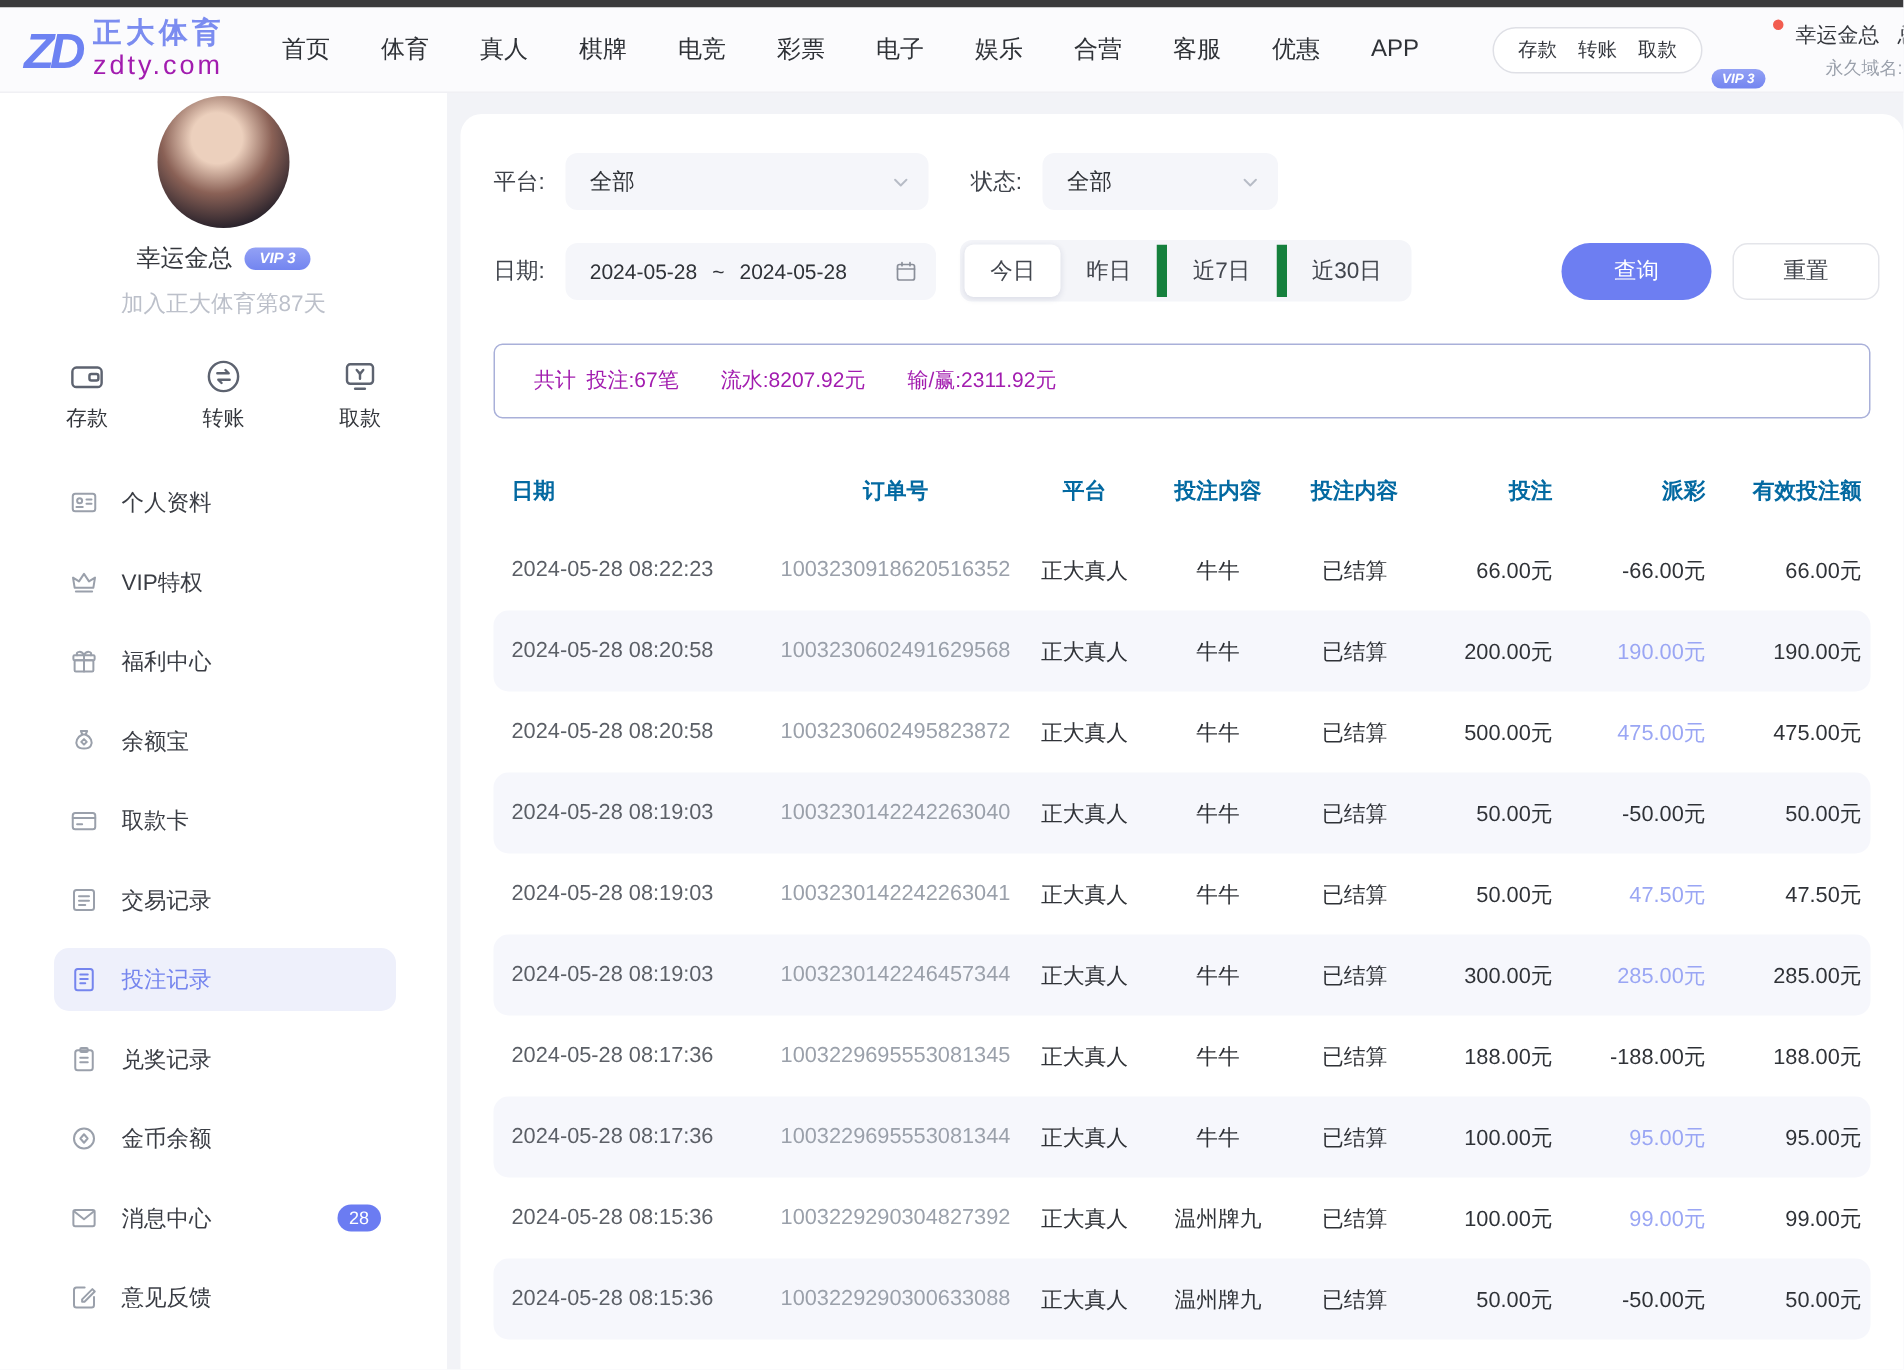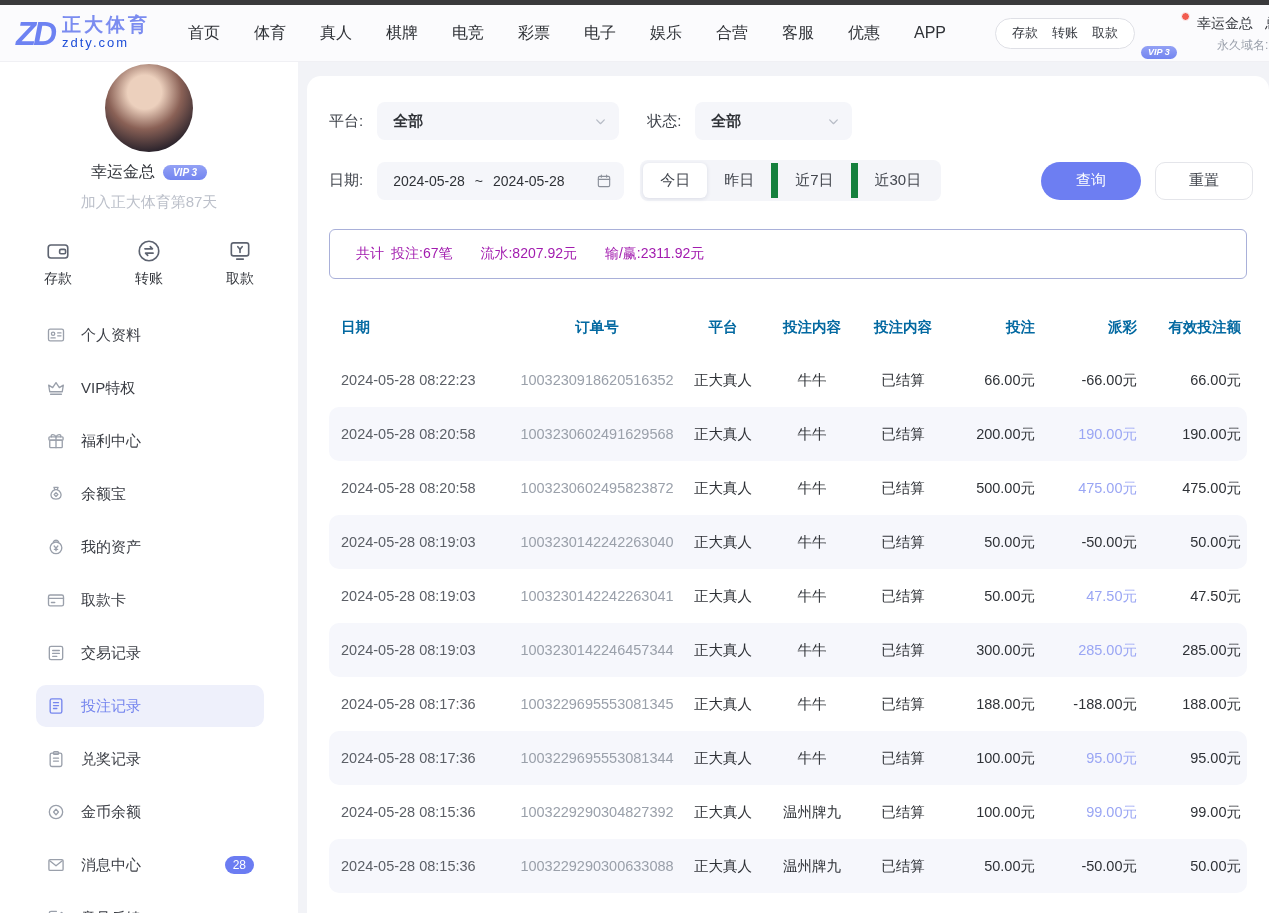--- a/index.html
+++ b/index.html
@@ -6,21 +6,21 @@
   html,body { width:1269px; height:913px; overflow:hidden; }
   body { font-family:"Liberation Sans","DejaVu Sans",sans-serif; background:#f2f3f7; position:relative; color:#2f3237; }
 
   
   .top-strip { height:5px; background:#3a3a3c; }
   .header { height:57px; background:#fbfbfd; border-bottom:1px solid #f0f0f4; display:flex; align-items:center; padding-left:16px; position:relative; }
   .logo { display:flex; align-items:center; gap:8px; cursor:pointer; }
   .logo-mark { font-size:33px; font-weight:800; font-style:italic; color:#6d82f2; letter-spacing:-3px; line-height:1; }
   .logo-text { display:flex; flex-direction:column; line-height:1.1; }
   .logo-cn { font-size:19px; color:#7b8cf0; letter-spacing:3px; font-weight:600; }
-  .logo-domain { font-size:13px; color:#1d4ed8; letter-spacing:2px; }
+  .logo-domain { font-size:18px; color:#a21caf; letter-spacing:2px; }
   .nav { display:flex; align-items:center; gap:34px; margin-left:38px; }
   .nav-item { font-size:16px; color:#2f3237; cursor:pointer; white-space:nowrap; }
   .header-right { margin-left:auto; display:flex; align-items:center; gap:14px; padding-right:0; }
   .wallet-pill { display:flex; align-items:center; gap:14px; border:1px solid #dfe0e6; border-radius:16px; height:31px; padding:0 16px; background:#fff; }
   .wp-item { font-size:13px; color:#35383f; cursor:pointer; white-space:nowrap; }
   .user-chip { display:flex; align-items:flex-start; gap:8px; width:120px; cursor:pointer; position:relative; }
   .avatar-sm-wrap { position:relative; width:40px; height:40px; flex:none; }
   .avatar-sm { width:38px; height:38px; border-radius:50%; background:radial-gradient(circle at 45% 32%, #e9cab8 0 20%, #8a6156 45%, #2b2330 78%); }
   .notif-dot { position:absolute; top:-1px; right:-1px; width:9px; height:9px; border-radius:50%; background:#f25c4f; border:1.5px solid #fbfbfd; }
   .vip-badge-sm { position:absolute; bottom:-6px; left:-8px; background:linear-gradient(180deg,#93a1f5,#7385f0); color:#fff; font-size:9px; font-weight:700; font-style:italic; padding:1.5px 7px; border-radius:8px; white-space:nowrap; }
@@ -53,21 +53,21 @@
   .menu-item.active .mi-label { color:#7585ee; }
   .mi-badge { margin-left:auto; background:#6b7cf2; color:#fff; font-size:12px; line-height:1; padding:3px 8px; border-radius:9px; }
 
   
   .filter-row { display:flex; align-items:center; margin:0 0 20px 6px; }
   .f-label { font-size:15px; color:#3f434b; margin-right:14px; white-space:nowrap; }
   .select { height:38px; background:#f5f6fa; border-radius:8px; display:flex; align-items:center; justify-content:space-between; padding:0 12px 0 16px; cursor:pointer; }
   .select-platform { width:242px; }
   .select-status { width:157px; margin-right:0; }
   .gap28 { width:28px; flex:none; }
-  .select-value { font-size:15px; color:#2f3237;font-weight:bold; }
+  .select-value { font-size:15px; color:#2f3237; }
   .chev { color:#b7bcc6; display:flex; }
   .date-box { width:247px; height:38px; background:#f5f6fa; border-radius:8px; display:flex; align-items:center; padding:0 12px 0 16px; cursor:pointer; }
   .date-text { font-size:14px; color:#2f3237; display:flex; gap:10px; align-items:flex-start; }
   .cal-icon { margin-left:auto; color:#8a8f99; display:flex; }
   .quick-group { display:flex; align-items:center; background:#f4f5f9; border-radius:8px; padding:3px; margin-left:16px; }
   .qr-option { border:none; background:transparent; font-size:15px; color:#42464e; padding:8px 17px; border-radius:6px; cursor:pointer; font-family:inherit; white-space:nowrap; }
   .qr-option.active { background:#fff; box-shadow:0 1px 4px rgba(30,40,90,.12); }
   .qr-option:nth-of-type(n+3) { border-left:7px solid #15803d; border-radius:0 6px 6px 0; }
   .filter-actions { margin-left:auto; display:flex; align-items:center; gap:14px; }
   .btn-search { width:100px; height:38px; background:#6d7ef2; border:none; border-radius:19px; color:#fff; font-size:15px; cursor:pointer; font-family:inherit; }
@@ -244,32 +244,20 @@
               <path d="M9.5 4h5l-1.2 2.8h-2.6z"></path>
               <path d="M10.7 6.8C6.5 8.8 4.8 12.6 6.6 15.8c1.7 3 9.1 3 10.8 0 1.8-3.2.1-7-4.1-9"></path>
               <path d="M12 10.5l2.2 2.2L12 14.9l-2.2-2.2z"></path>
             </svg>
           </span>
         <span class="mi-label">余额宝</span>
       </div>
       <div class="menu-item">
         <span class="mi-icon">
             <svg width="20" height="20" viewBox="0 0 24 24" fill="none" stroke="currentColor" stroke-width="1.6" stroke-linecap="round" stroke-linejoin="round">
-              <path d="M8.8 6a3.5 3.5 0 0 1 6.4 0"></path>
-              <circle cx="12" cy="13" r="7"></circle>
-              <path d="M9.8 10.8l2.2 2.6 2.2-2.6"></path>
-              <path d="M12 13.4v3"></path>
-              <path d="M10 14.8h4"></path>
-            </svg>
-          </span>
-        <span class="mi-label">我的资产</span>
-      </div>
-      <div class="menu-item">
-        <span class="mi-icon">
-            <svg width="20" height="20" viewBox="0 0 24 24" fill="none" stroke="currentColor" stroke-width="1.6" stroke-linecap="round" stroke-linejoin="round">
               <rect x="3" y="6" width="18" height="13" rx="2"></rect>
               <path d="M3 10h18"></path>
               <path d="M6.5 15h4"></path>
             </svg>
           </span>
         <span class="mi-label">取款卡</span>
       </div>
       <div class="menu-item">
         <span class="mi-icon">
             <svg width="20" height="20" viewBox="0 0 24 24" fill="none" stroke="currentColor" stroke-width="1.6" stroke-linecap="round" stroke-linejoin="round">

